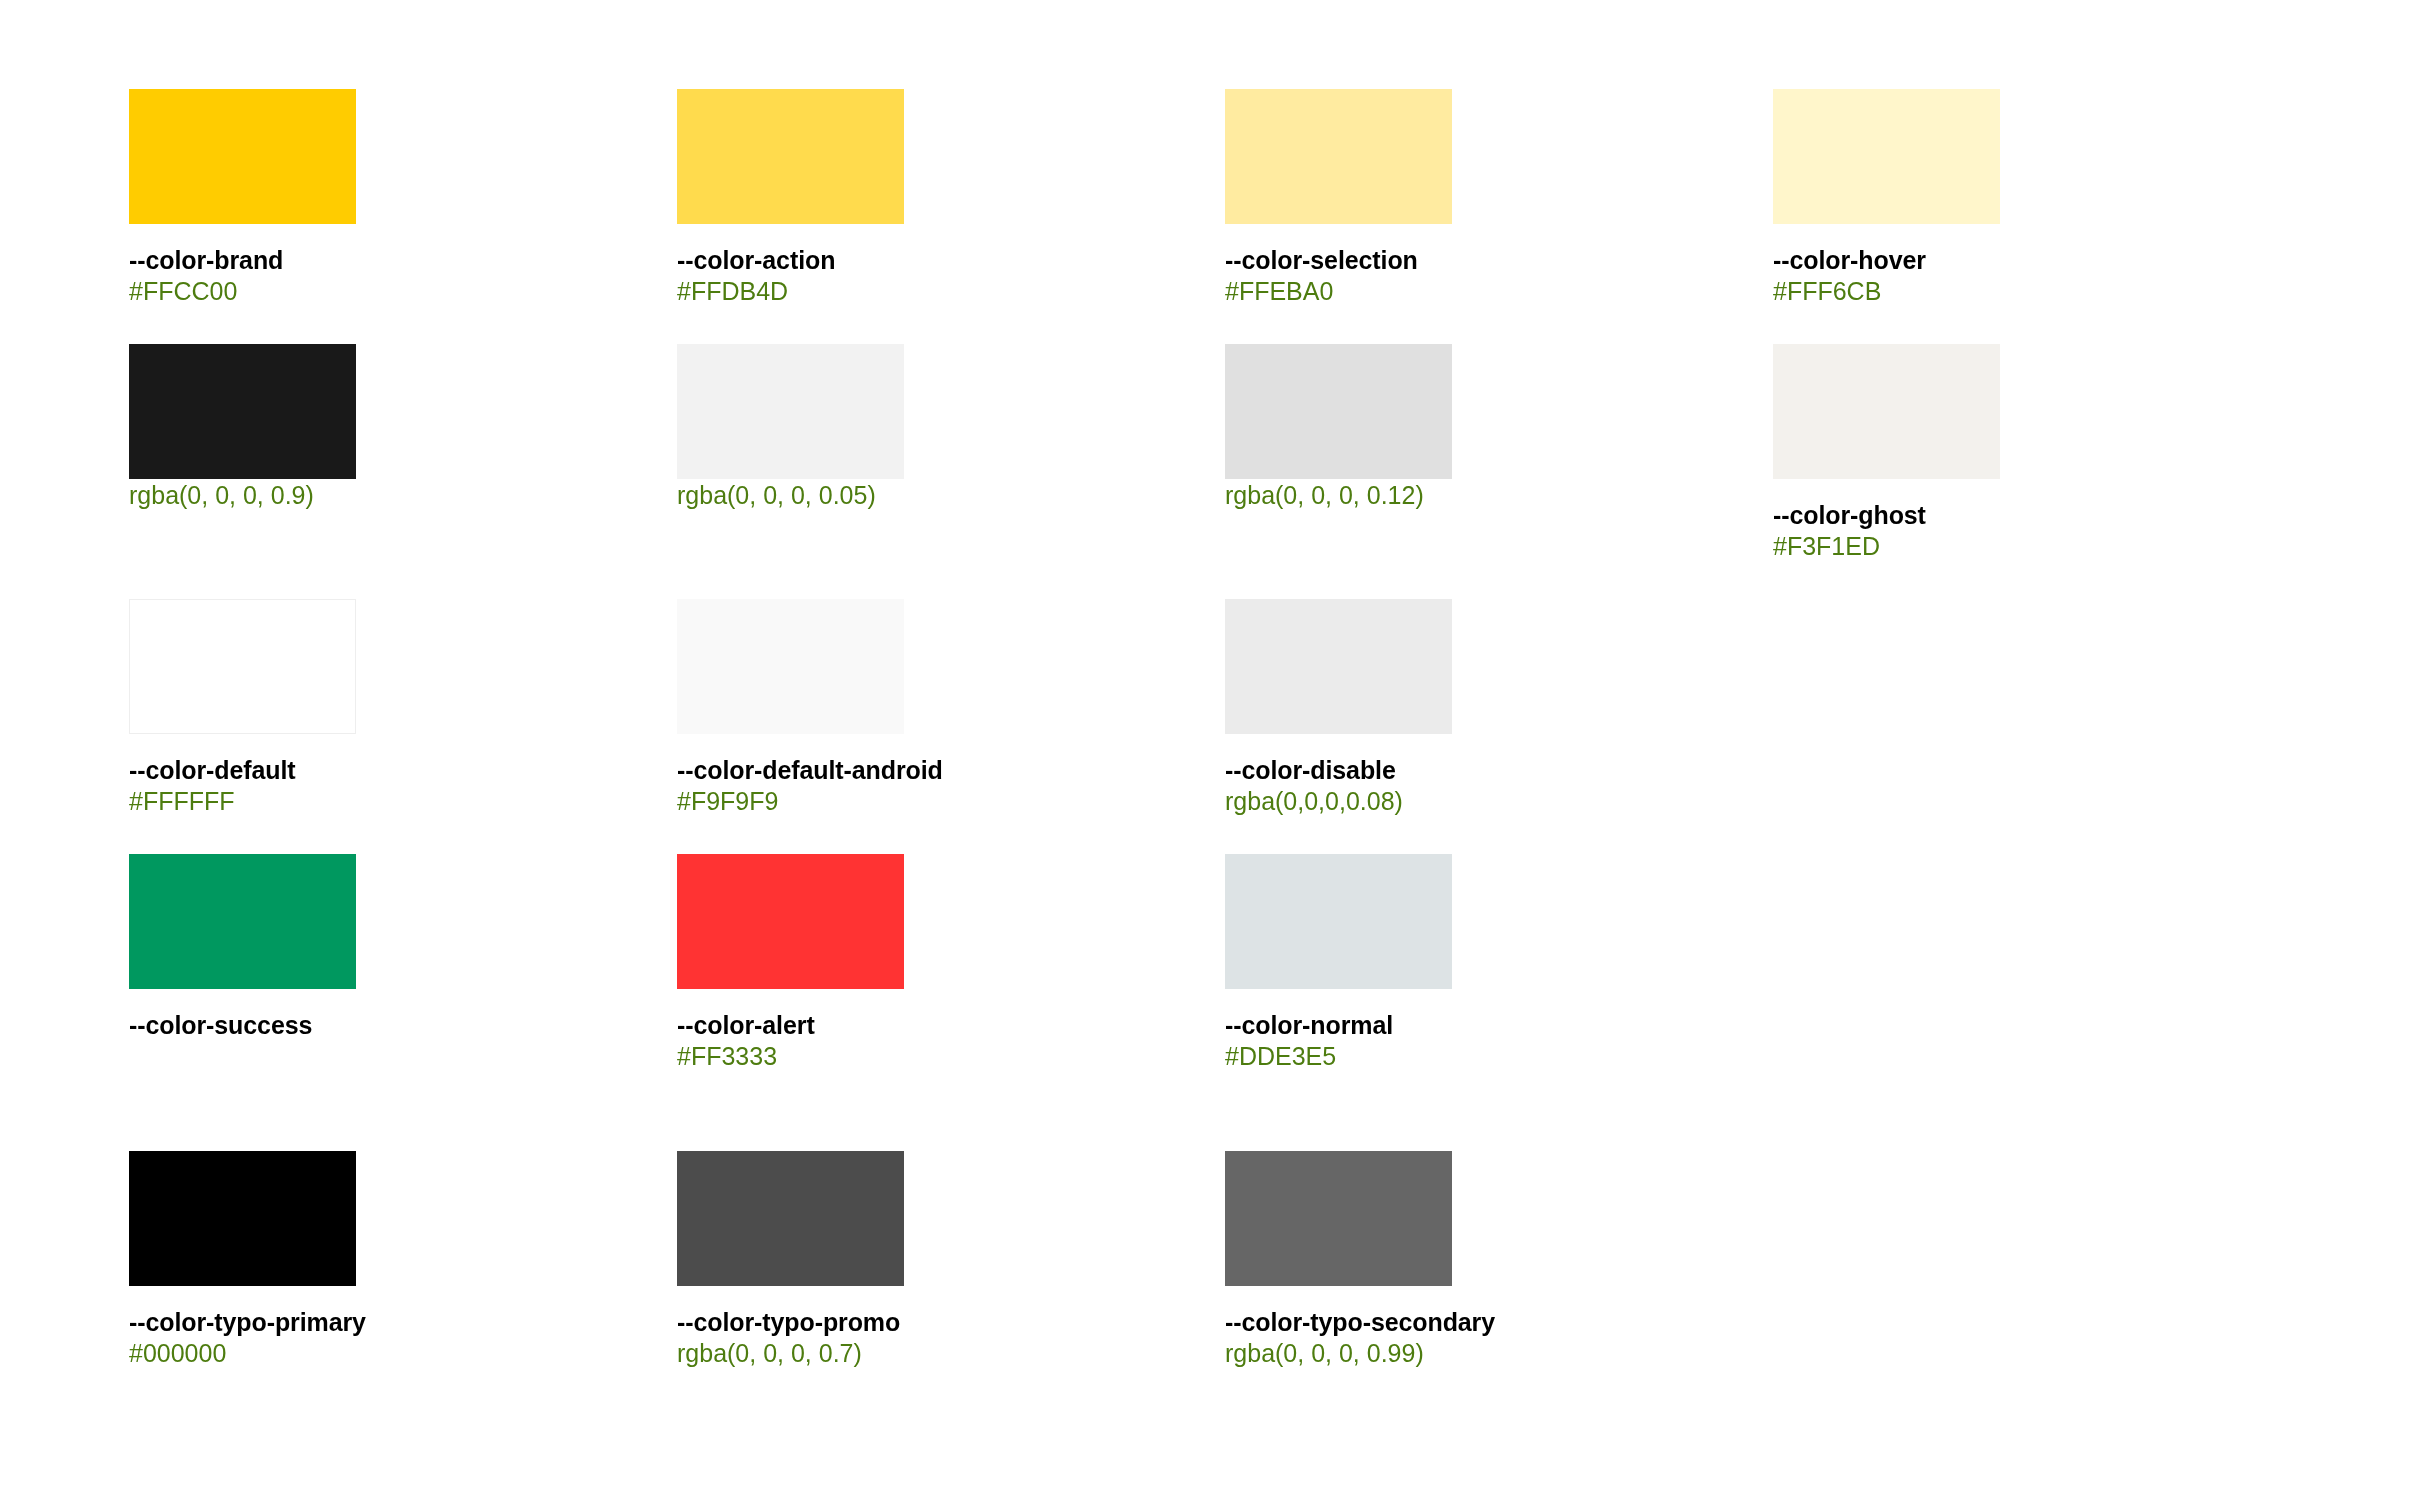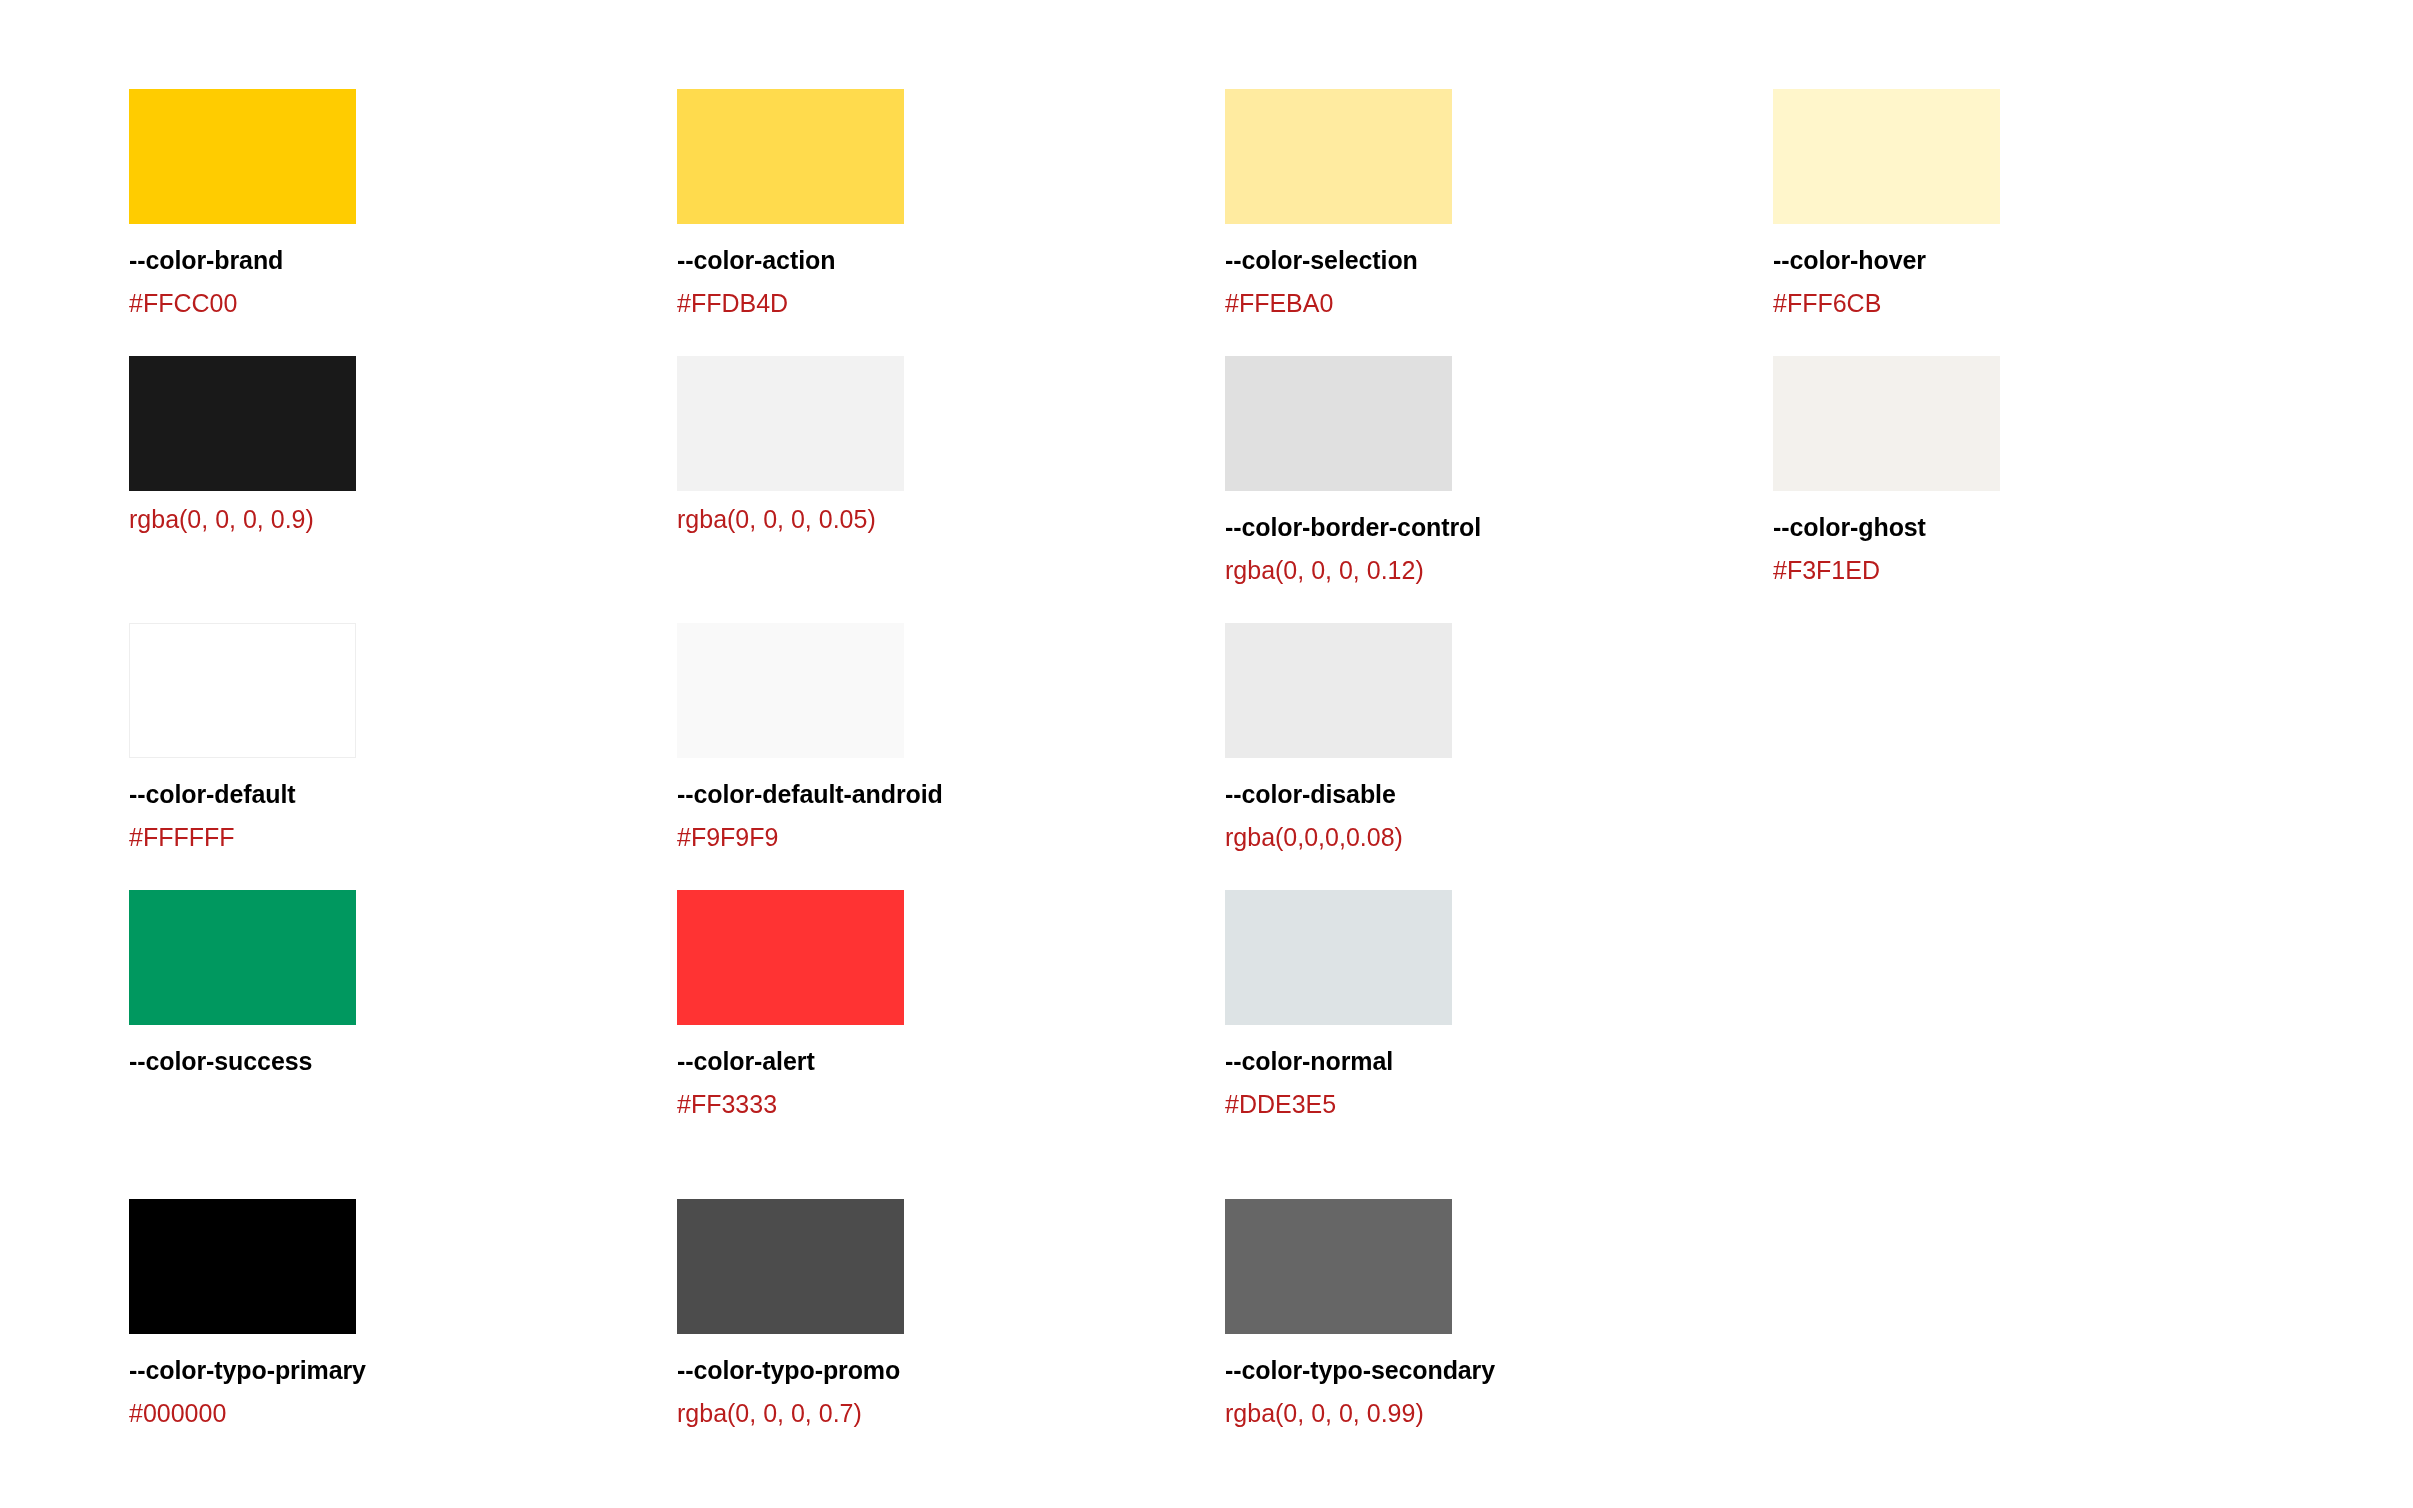--- a/index.html
+++ b/index.html
@@ -54,25 +54,25 @@
     margin-top: 23px;
     font-size: 25px;
     font-weight: 700;
     letter-spacing: -0.1px;
     color: #000000;
     line-height: 1.1;
     white-space: nowrap;
   }
 
   .swatch-value {
-    margin-top: 15px;
+    margin-top: 3px;
     font-size: 25px;
     font-weight: 400;
     letter-spacing: 0px;
-    color: #b91c1c;
+    color: #4d7c0f;
     line-height: 1.1;
     white-space: nowrap;
   }
 </style>
 </head>
 <body style="background: rgb(255, 255, 255);">
 
 <div id="palette-grid">
     <div class="palette-row">
       <div class="swatch-cell">
@@ -100,21 +100,20 @@
       <div class="swatch-cell">
         <div class="swatch-chip" style="background: rgba(0, 0, 0, 0.9);"></div>
         <div class="swatch-value">rgba(0, 0, 0, 0.9)</div>
       </div>
       <div class="swatch-cell">
         <div class="swatch-chip" style="background: rgba(0, 0, 0, 0.05);"></div>
         <div class="swatch-value">rgba(0, 0, 0, 0.05)</div>
       </div>
       <div class="swatch-cell">
         <div class="swatch-chip" style="background: rgba(0, 0, 0, 0.12);"></div>
-        <div class="swatch-token">--color-border-control</div>
         <div class="swatch-value">rgba(0, 0, 0, 0.12)</div>
       </div>
       <div class="swatch-cell">
         <div class="swatch-chip" style="background: rgb(243, 241, 237);"></div>
         <div class="swatch-token">--color-ghost</div>
         <div class="swatch-value">#F3F1ED</div>
       </div>
     </div>
     <div class="palette-row">
       <div class="swatch-cell">

